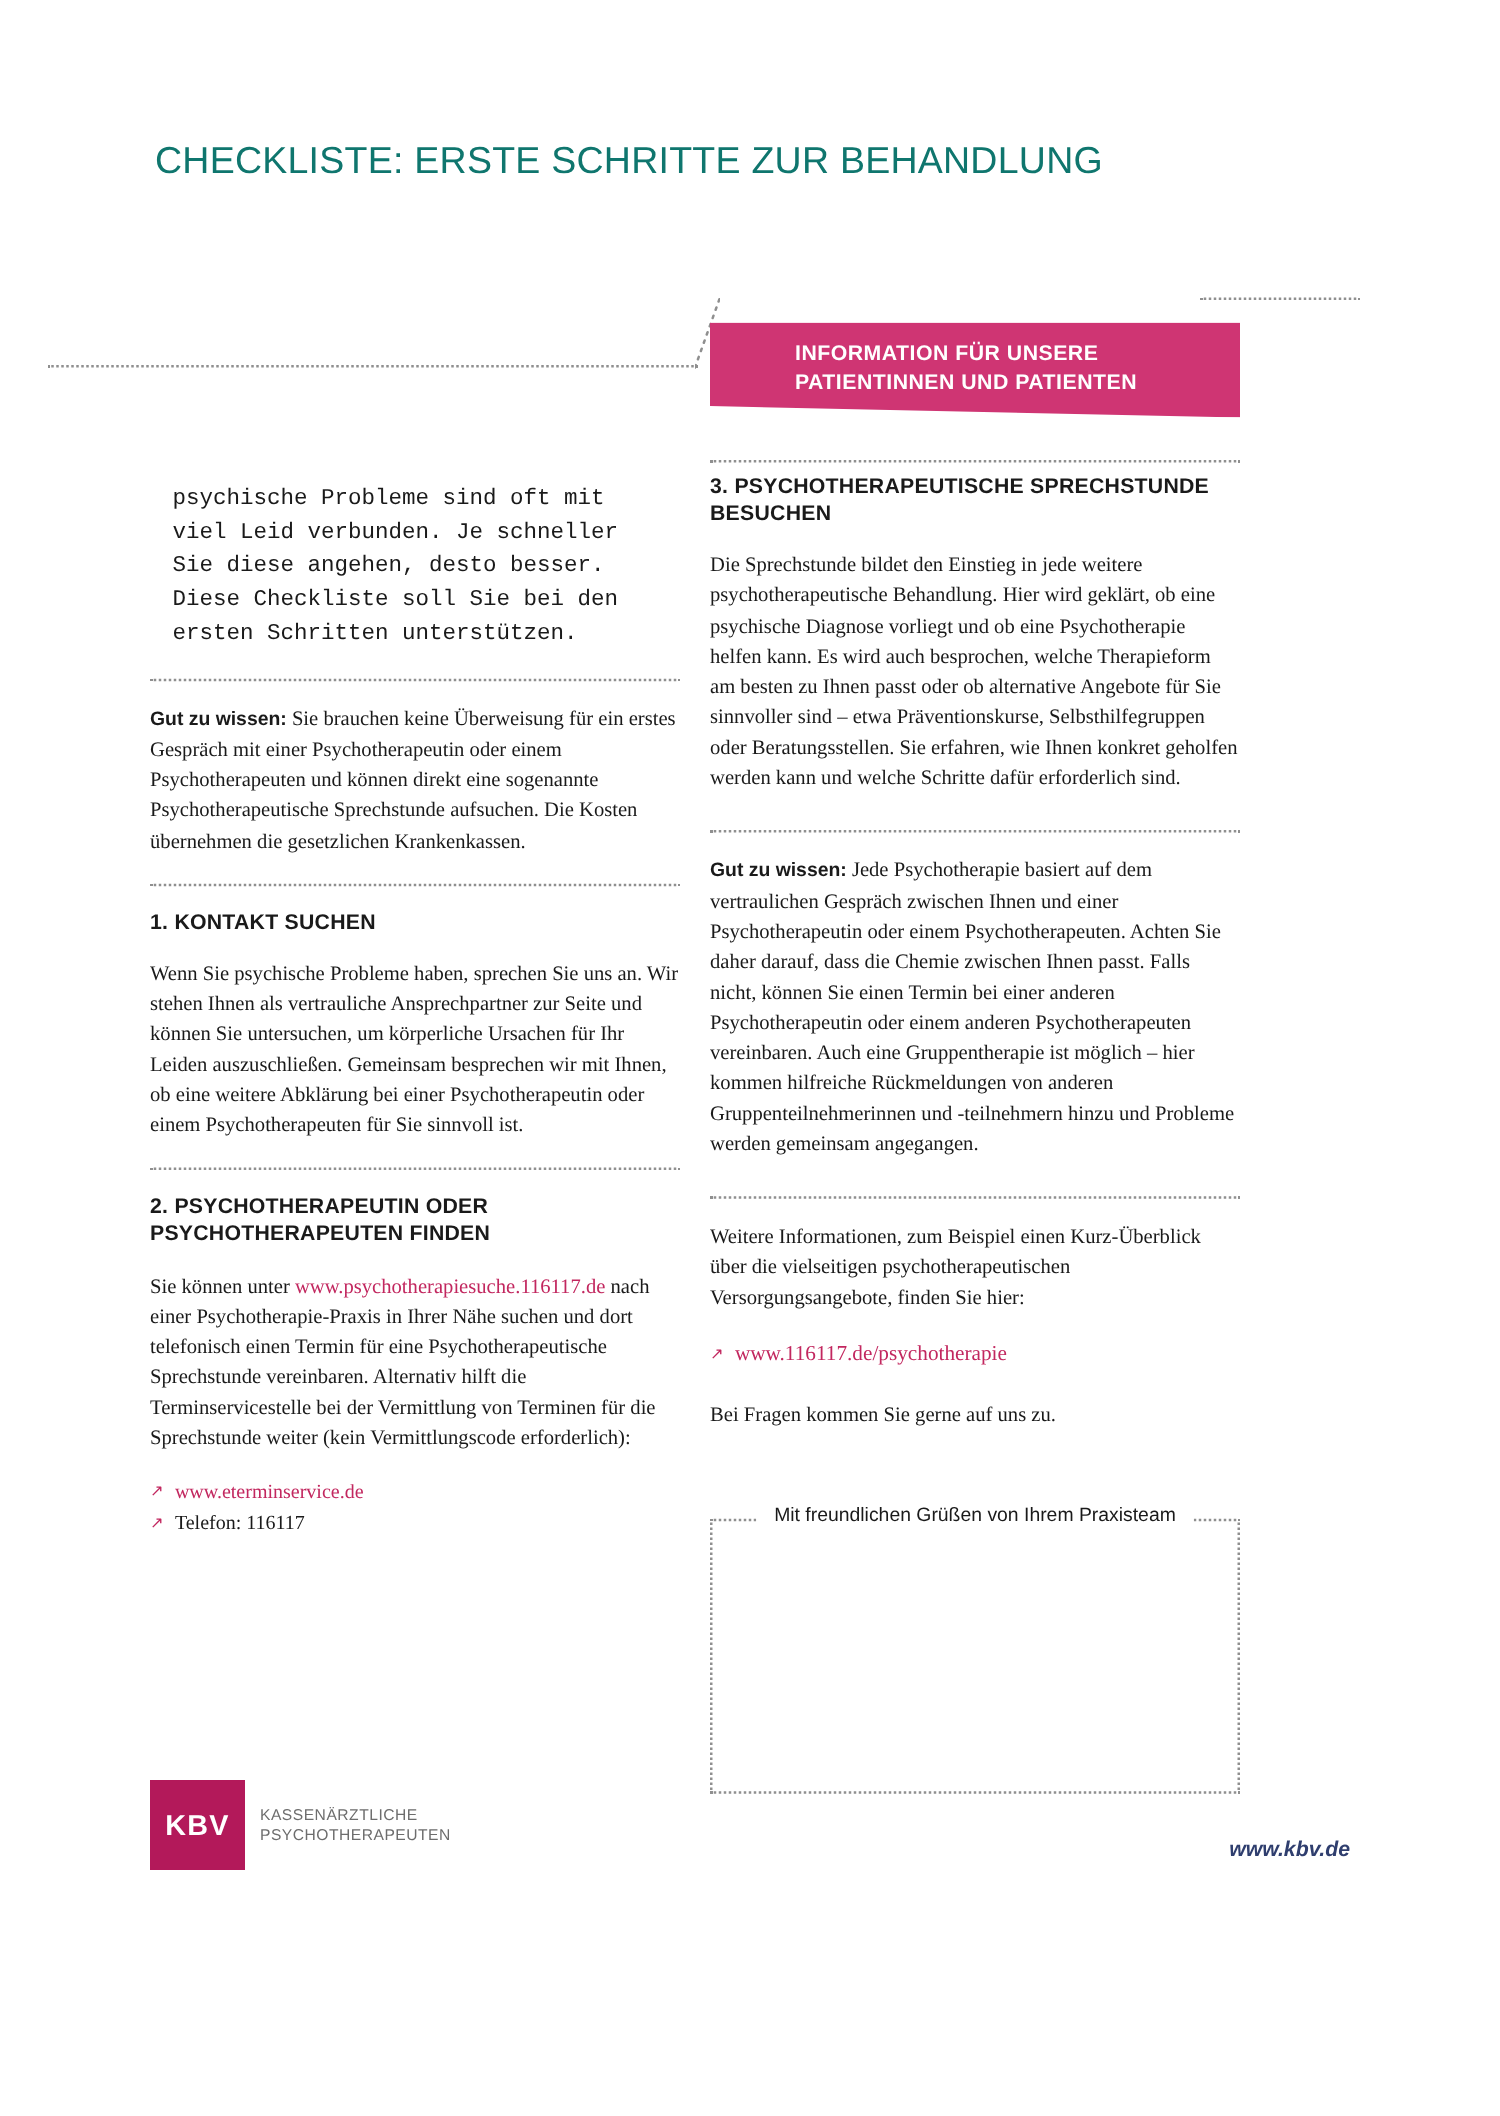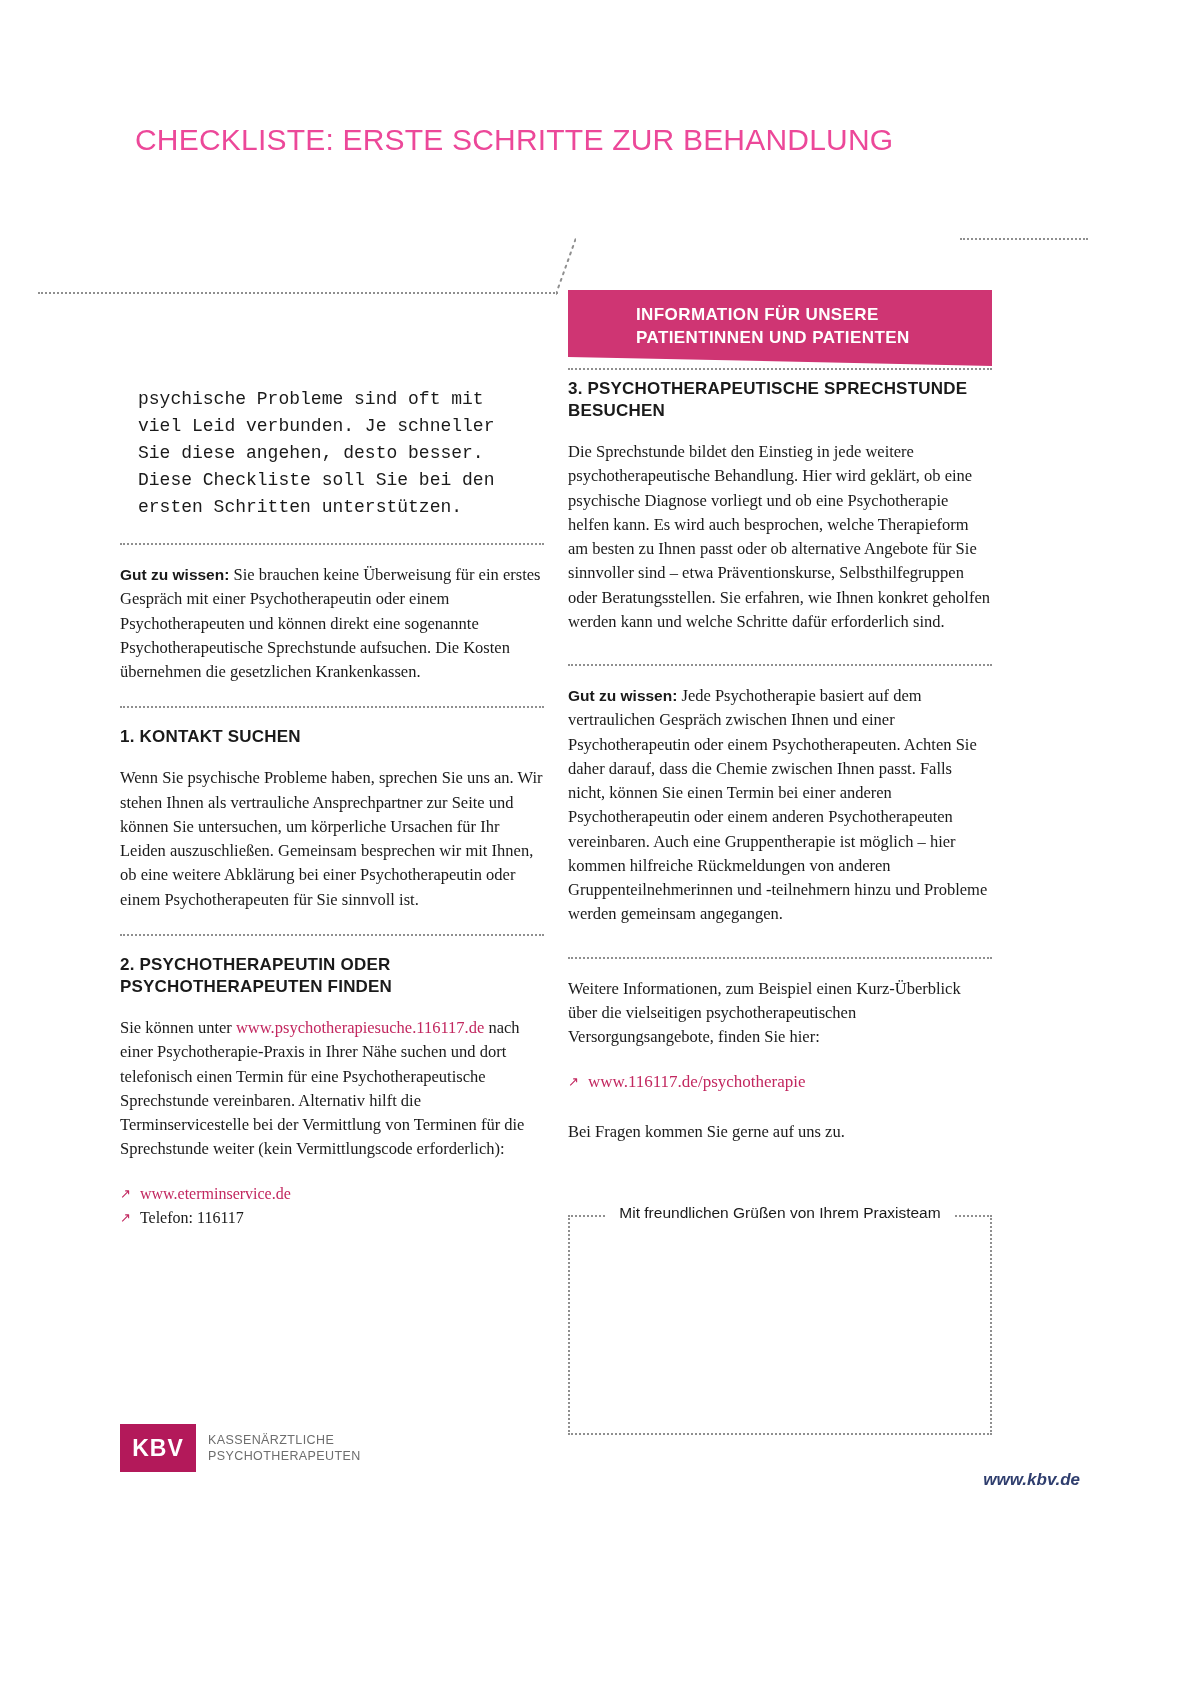--- a/index.html
+++ b/index.html
@@ -35,22 +35,22 @@
     letter-spacing: 0.2px;
     margin: 0 0 6px 0;
     color: #1a1a1a;
     line-height: 1.12;
   }
   .header h2 {
     font-family: "Liberation Sans", sans-serif;
     font-weight: normal;
     font-size: 30px;
     letter-spacing: 0.2px;
-    margin: 15px;
-    color: #ec4899;
+    margin: 4px;
+    color: #0f766e;
     line-height: 1.12;
   }
 
   
   .dotline {
     border-top: 2px dotted #8f8f8f;
     height: 0;
     position: absolute;
   }
 
@@ -76,21 +76,20 @@
 
   
   .banner {
     position: absolute;
     left: 568px;
     top: 258px;
     width: 424px;
     height: 76px;
     background: #cf3573;
     clip-path: polygon(0 0, 100% 0, 100% 100%, 0 88%);
-    margin-top: 32px;
   }
   .banner-text {
     font-family: "Liberation Sans", sans-serif;
     font-weight: bold;
     font-size: 17px;
     color: #ffffff;
     letter-spacing: 0.4px;
     line-height: 1.35;
     padding: 14px 0 0 68px;
   }
@@ -206,21 +205,21 @@
   .logo {
     position: absolute;
     left: 120px;
     top: 1424px;
     display: flex;
     align-items: center;
     gap: 12px;
   }
   .logo-mark {
     width: 76px;
-    height: 48px;
+    height: 72px;
     background: #b3195a;
     color: #ffffff;
     font-family: "Liberation Sans", sans-serif;
     font-weight: bold;
     font-size: 23px;
     letter-spacing: 1px;
     display: flex;
     align-items: center;
     justify-content: center;
   }

